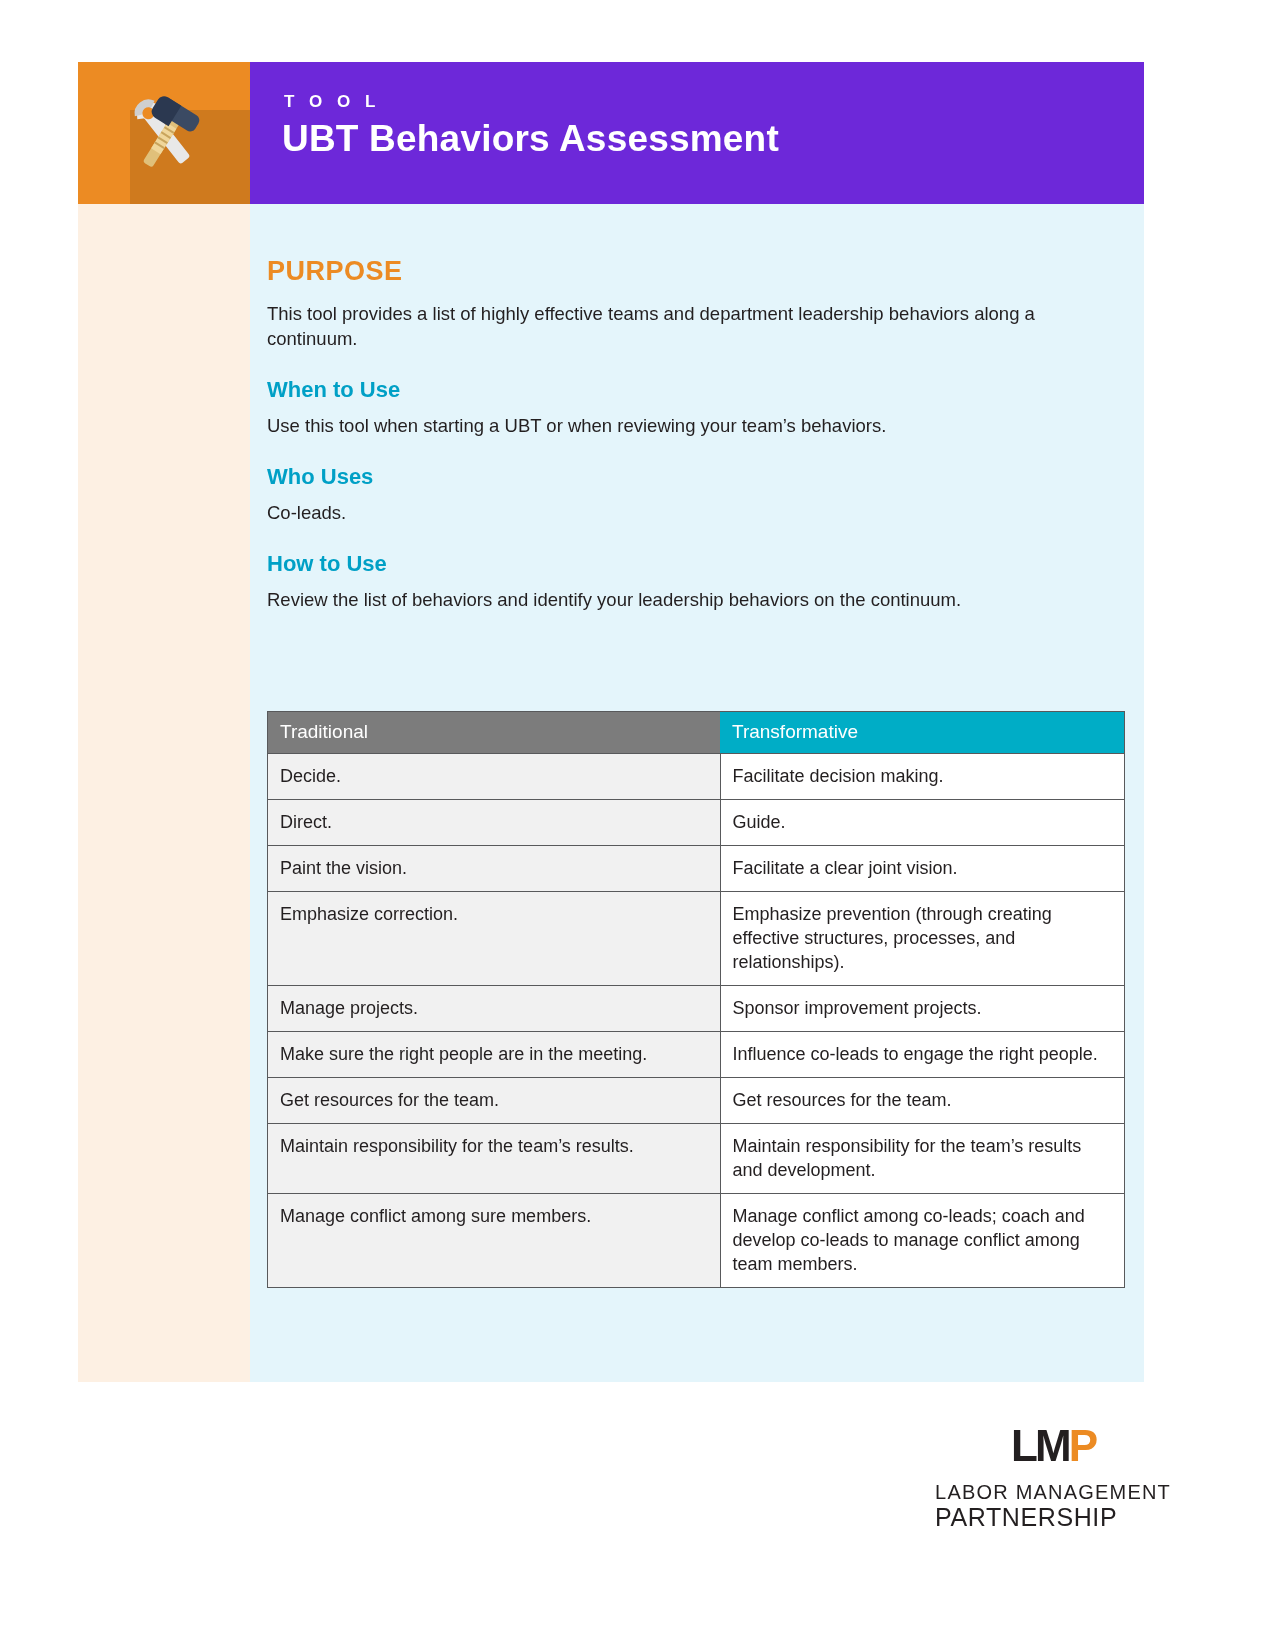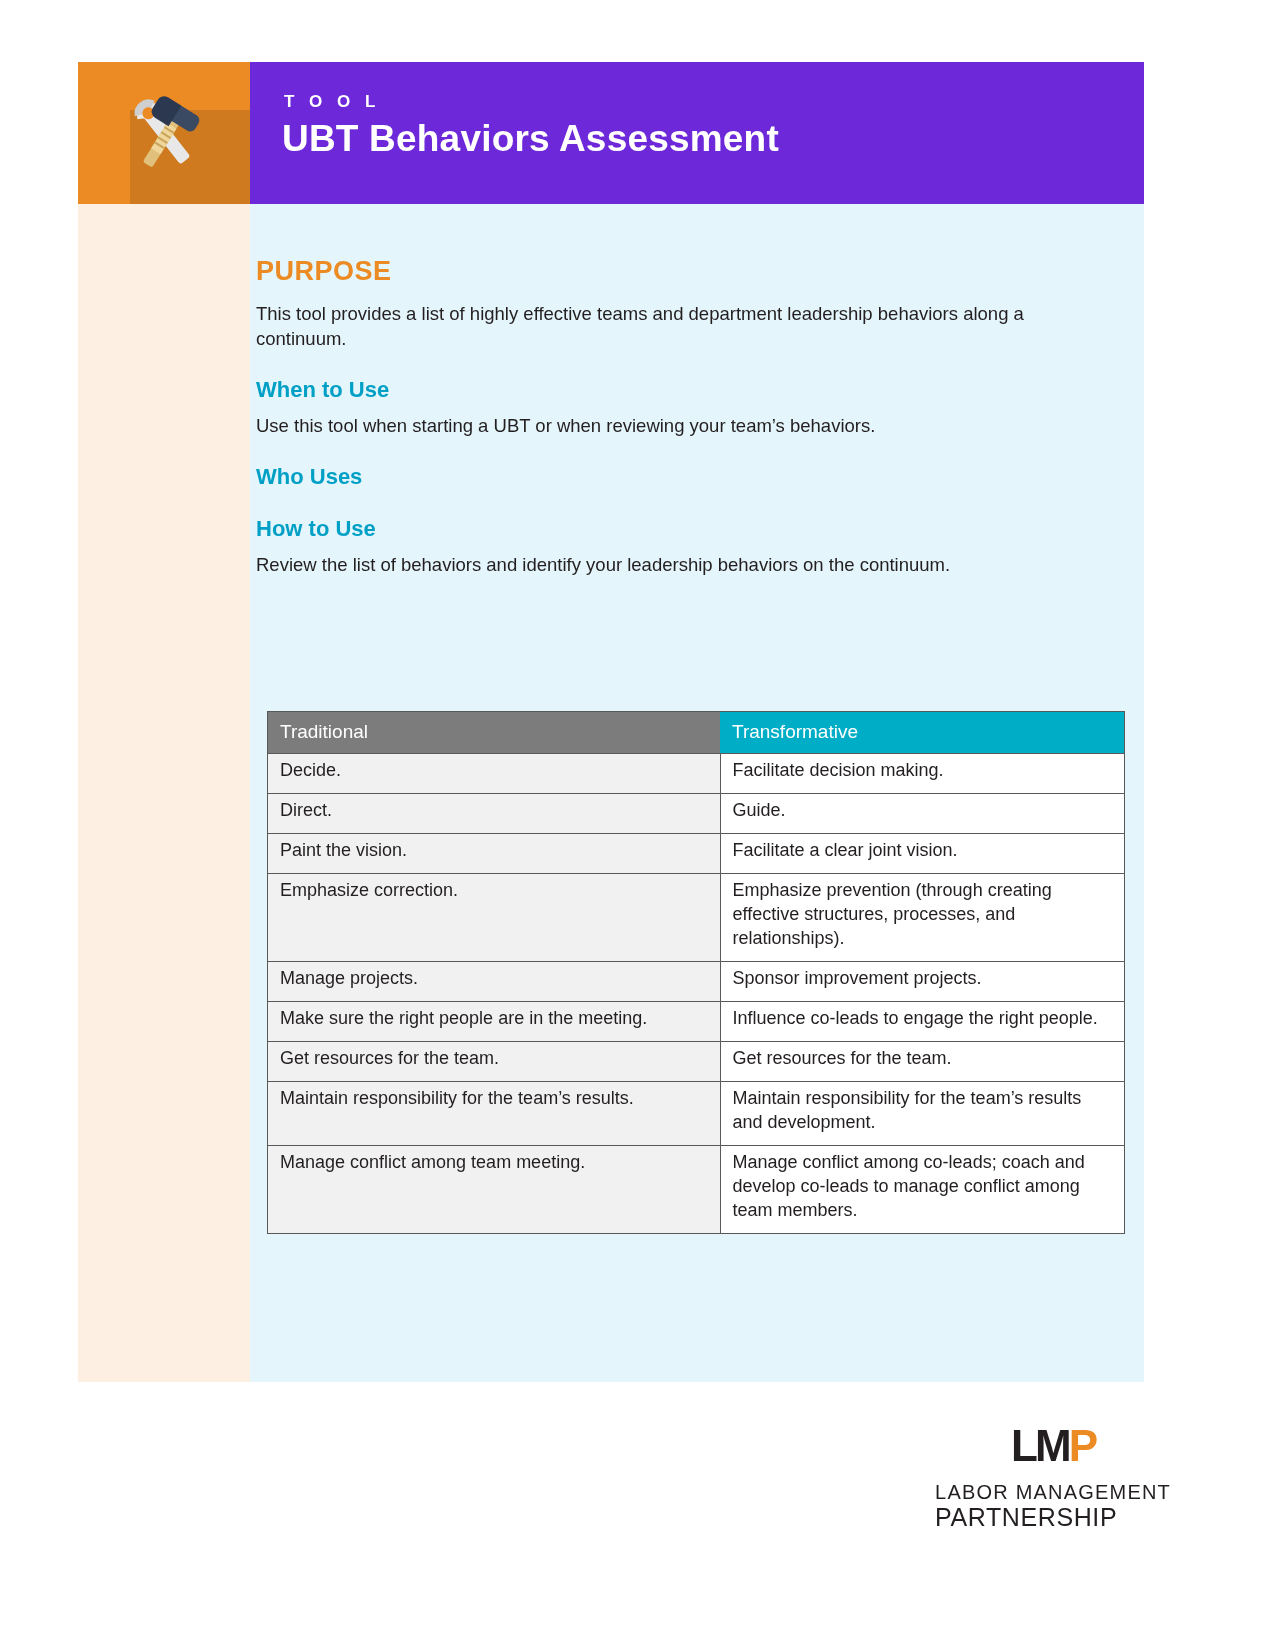--- a/index.html
+++ b/index.html
@@ -93,21 +93,21 @@
     left: 250px;
     top: 204px;
     width: 894px;
     height: 1178px;
     background: #e4f5fb;
   }
 
   
   .section {
     position: absolute;
-    left: 256px;
+    left: 267px;
     top: 256px;
     width: 860px;
   }
   h2.purpose {
     color: #ec8b23;
     font-size: 27px;
     font-weight: bold;
     margin: 0 0 14px 0;
     letter-spacing: 0.5px;
   }
@@ -146,21 +146,21 @@
     color: #ffffff;
     padding: 9px 12px 10px 12px;
     vertical-align: middle;
   }
   th.th-trad { background: #7c7c7c; width: 428px; }
   th.th-trans { background: #00adc6; }
   table.behaviors td {
     font-size: 18px;
     line-height: 24px;
     color: #231f20;
-    padding: 4px 12px 11px 12px;
+    padding: 10px 12px 11px 12px;
     vertical-align: top;
     border-top: 1px solid #58595b;
   }
   td.col-left {
     background: #f1f1f1;
     border-right: 1px solid #58595b;
   }
   td.col-right {
     background: #ffffff;
   }
@@ -242,20 +242,21 @@
   <div class="content-panel"></div>
 
   <div class="section">
     <h2 class="purpose">PURPOSE</h2>
     <p class="body-text">This tool provides a list of highly effective teams and department leadership behaviors along a continuum.</p>
 
     <h3 class="sub">When to Use</h3>
     <p class="body-text">Use this tool when starting a UBT or when reviewing your team’s behaviors.</p>
 
     <h3 class="sub">Who Uses</h3>
+    <p class="body-text">Co-leads.</p>
 
     <h3 class="sub">How to Use</h3>
     <p class="body-text">Review the list of behaviors and identify your leadership behaviors on the continuum.</p>
   </div>
 
   <div class="table-wrap">
     <table class="behaviors">
       <thead>
         <tr>
           <th class="th-trad">Traditional</th>
@@ -289,21 +290,21 @@
         </tr>
         <tr>
           <td class="col-left">Get resources for the team.</td>
           <td class="col-right">Get resources for the team.</td>
         </tr>
         <tr>
           <td class="col-left">Maintain responsibility for the team’s results.</td>
           <td class="col-right">Maintain responsibility for the team’s results and development.</td>
         </tr>
         <tr>
-          <td class="col-left">Manage conflict among team meeting.</td>
+          <td class="col-left">Manage conflict among sure members.</td>
           <td class="col-right">Manage conflict among co-leads; coach and develop co-leads to manage conflict among team members.</td>
         </tr>
       </tbody>
     </table>
   </div>
 
   <div class="footer-logo">
     <div class="lmp-mark">
       <span>LM</span><span class="p-orange">P</span>
     </div>

